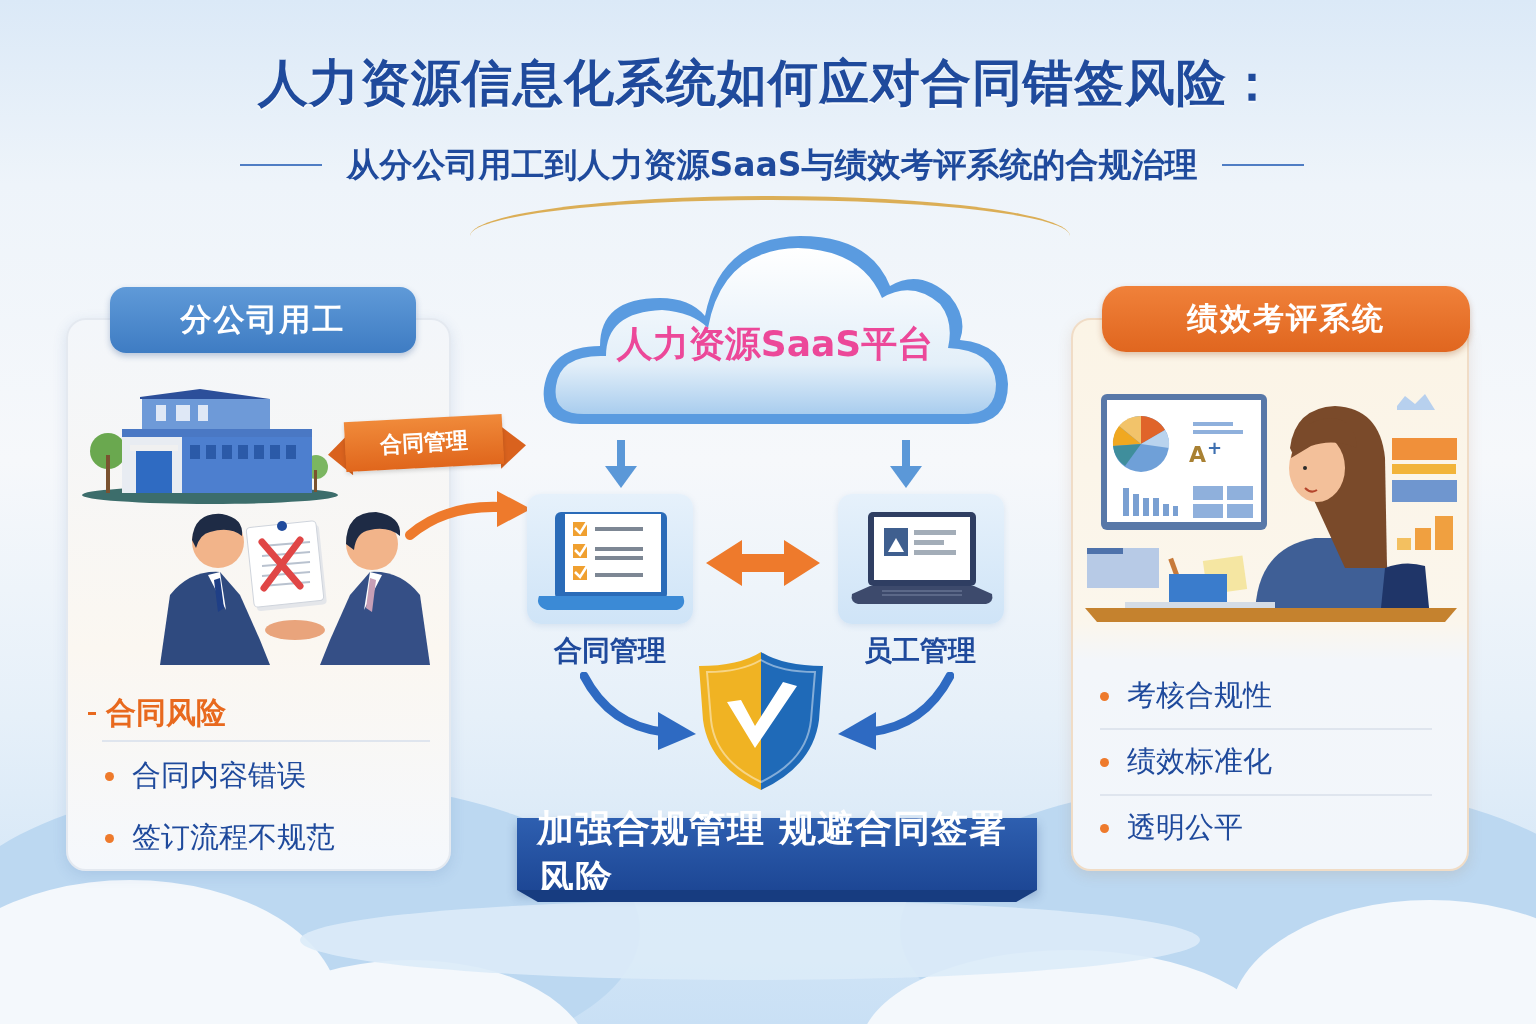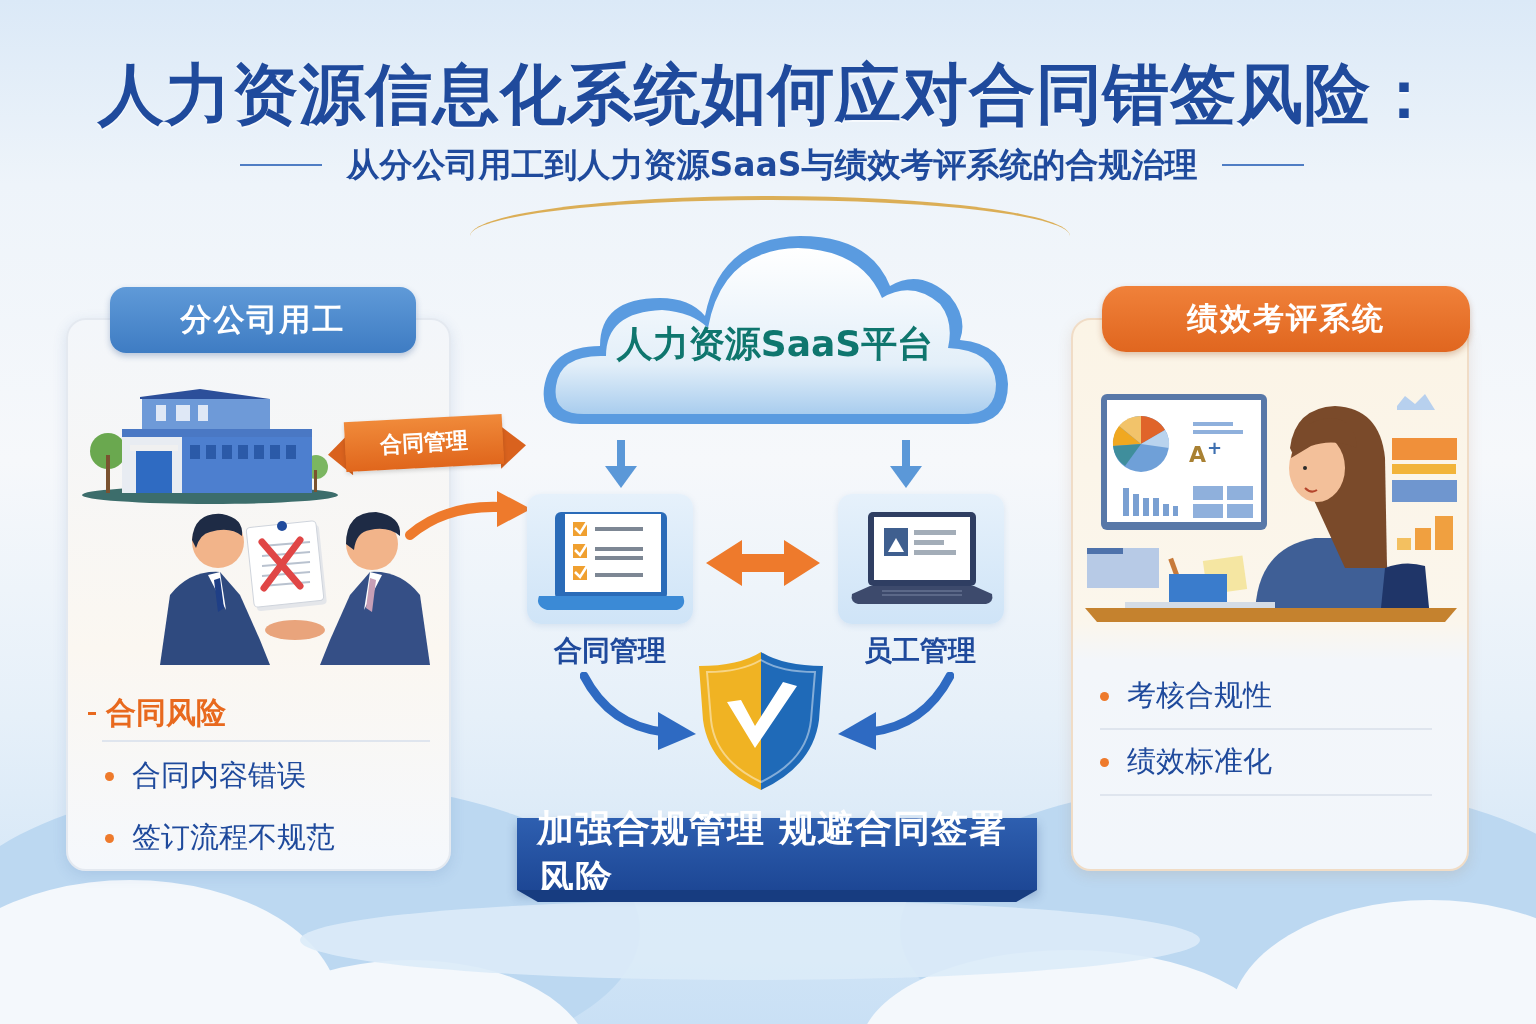--- a/index.html
+++ b/index.html
@@ -7,21 +7,21 @@
   body {
     font-family: "DejaVu Sans", "Liberation Sans", sans-serif;
     background: linear-gradient(180deg, #dbe9f7 0%, #eef4fa 18%, #f6f8fb 45%, #e6f0f9 70%, #c9e0f5 100%);
     position: relative;
   }
   .abs { position: absolute; }
 
   
   .title {
     left: 0; top: 50px; width: 1536px; text-align: center;
-    font-size: 66px; font-weight: bold; color: #1f4a9c; letter-spacing: 1px;
+    font-size: 50px; font-weight: bold; color: #1f4a9c; letter-spacing: 1px;
     text-shadow: 0 2px 0 rgba(255,255,255,0.6);
   }
   .subtitle-row { left: 4px; top: 140px; width: 1536px; height: 50px; display: flex; align-items: center; justify-content: center; gap: 24px; }
   .subtitle-line { width: 82px; height: 2px; background: #4f7dc4; }
   .subtitle { font-size: 33px; font-weight: bold; color: #1f4a9c; }
   .gold-arc { left: 470px; top: 196px; width: 600px; height: 40px; border-top: 4px solid #d8a23a; border-radius: 50% 50% 0 0 / 100% 100% 0 0; opacity: 0.85; }
 
   
   .cloud-bg { border-radius: 50%; background: #f4f8fc; }
   .cloud-shade { border-radius: 50%; background: #bcd8f1; }
@@ -53,21 +53,21 @@
 
   .left-risk-head { left: 88px; top: 693px; font-size: 30px; font-weight: bold; color: #e8691e; display: flex; align-items: center; gap: 10px; }
   .dash-mark { width: 8px; height: 3px; background: #e8691e; display: inline-block; }
   .divider { height: 2px; background: #dfe5ee; }
   .bullet-list { display: flex; flex-direction: column; }
   .bullet-item { display: flex; align-items: center; font-weight: normal; color: #1f4a9c; }
   .dot { width: 9px; height: 9px; border-radius: 50%; background: #ee7a2c; margin-right: 18px; flex-shrink: 0; }
 
   
   .cloud-main { left: 540px; top: 228px; width: 470px; height: 200px; }
-  .cloud-text { left: 540px; top: 320px; width: 470px; text-align: center; font-size: 36px; font-weight: bold; color: #0f766e; }
+  .cloud-text { left: 540px; top: 320px; width: 470px; text-align: center; font-size: 36px; font-weight: bold; color: #ec4899; }
 
   .tile { width: 166px; height: 130px; border-radius: 14px; background: linear-gradient(180deg, #e6f1fb, #cfe4f7); box-shadow: 0 2px 6px rgba(80,130,190,0.15); }
   .tile-label { font-size: 28px; font-weight: bold; color: #1f4a9c; text-align: center; width: 200px; }
 
   .slogan {
     left: 517px; top: 818px; width: 520px; height: 72px;
     background: linear-gradient(180deg, #2e5fb0, #1d4795);
     color: #fff; font-size: 37px; font-weight: bold;
     display: flex; align-items: center; justify-content: center; letter-spacing: 1px;
     box-shadow: 0 6px 10px rgba(30,60,120,0.3);
@@ -357,13 +357,17 @@
   <div class="bullet-item" style="font-size:29px;height:52px;">
     <span class="dot"></span>
     <span>考核合规性</span>
   </div>
   <div class="divider" style="margin:6px 0;"></div>
   <div class="bullet-item" style="font-size:29px;height:52px;">
     <span class="dot"></span>
     <span>绩效标准化</span>
   </div>
   <div class="divider" style="margin:6px 0;"></div>
+  <div class="bullet-item" style="font-size:29px;height:52px;">
+    <span class="dot"></span>
+    <span>透明公平</span>
+  </div>
 </div>
 
 </body></html>

